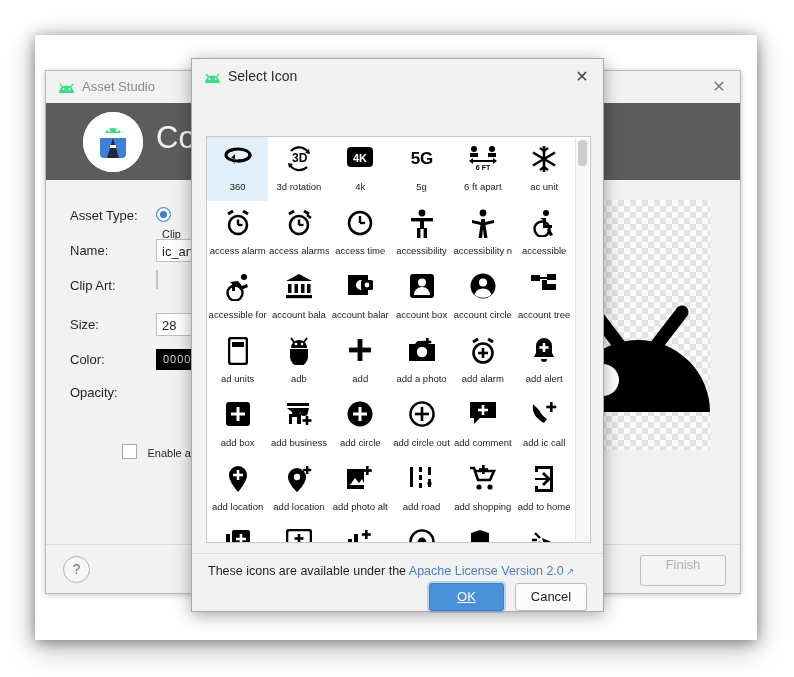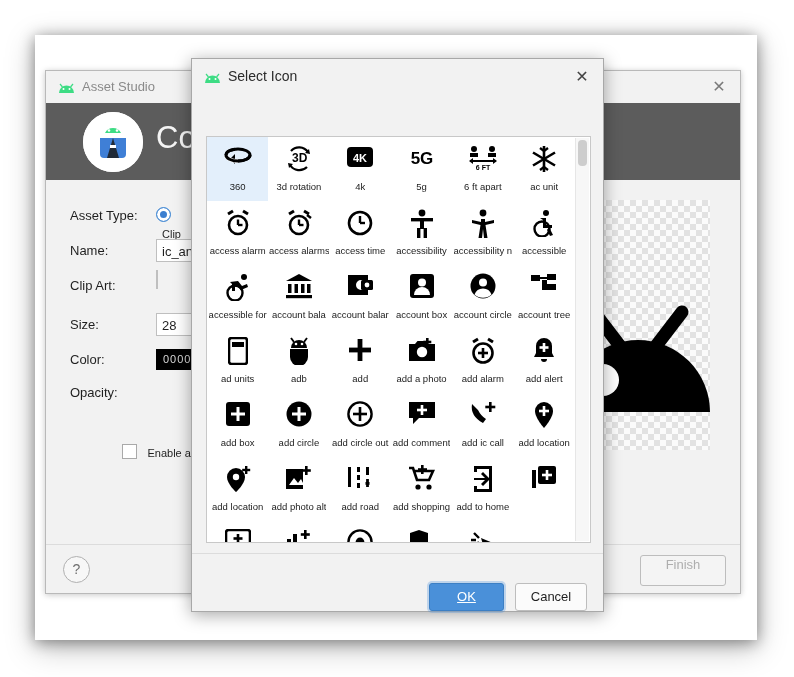--- a/index.html
+++ b/index.html
@@ -653,20 +653,33 @@
               <svg xmlns="http://www.w3.org/2000/svg" width="26" height="26" viewBox="0 0 26 26">
                 <rect x="1" y="1" width="24" height="24" rx="3"></rect>
                 <rect x="11.5" y="6" width="3" height="14" fill="#fff"></rect>
                 <rect x="6" y="11.5" width="14" height="3" fill="#fff"></rect>
               </svg>
             </div>
             <div class="cname">add box</div>
           </div>
           <div class="cell">
             <div class="glyph">
+              <svg xmlns="http://www.w3.org/2000/svg" width="28" height="26" viewBox="0 0 28 26">
+                <rect x="2" y="2" width="22" height="3"></rect>
+                <path d="M2 7 h22 l-1 4 a4 4 0 0 1 -8 0 a4 4 0 0 1 -8 0 Z"></path>
+                <rect x="4" y="13" width="12" height="10"></rect>
+                <rect x="7" y="16" width="5" height="7" fill="#fff"></rect>
+                <rect x="20.7" y="15" width="2.6" height="9"></rect>
+                <rect x="17.5" y="18.2" width="9" height="2.6"></rect>
+              </svg>
+            </div>
+            <div class="cname">add business</div>
+          </div>
+          <div class="cell">
+            <div class="glyph">
               <svg xmlns="http://www.w3.org/2000/svg" width="26" height="26" viewBox="0 0 26 26">
                 <circle cx="13" cy="13" r="12.5"></circle>
                 <rect x="11.5" y="6" width="3" height="14" fill="#fff"></rect>
                 <rect x="6" y="11.5" width="14" height="3" fill="#fff"></rect>
               </svg>
             </div>
             <div class="cname">add circle</div>
           </div>
           <div class="cell">
             <div class="glyph">
@@ -826,17 +839,20 @@
             <div class="cname"></div>
           </div>
         </div>
       <div class="scrollbar">
         <div class="scroll-thumb"></div>
       </div>
     </div>
 
     <div class="dlg-sep"></div>
 
+    <div class="license">
+      <span>These icons are available under the </span><a>Apache License Version 2.0</a><span class="ext-arrow">↗</span>
+    </div>
 
     <div class="dlg-btn" id="dlg-ok">OK</div>
     <div class="dlg-btn" id="dlg-cancel">Cancel</div>
   </div>
 </div>
 
 </body></html>

